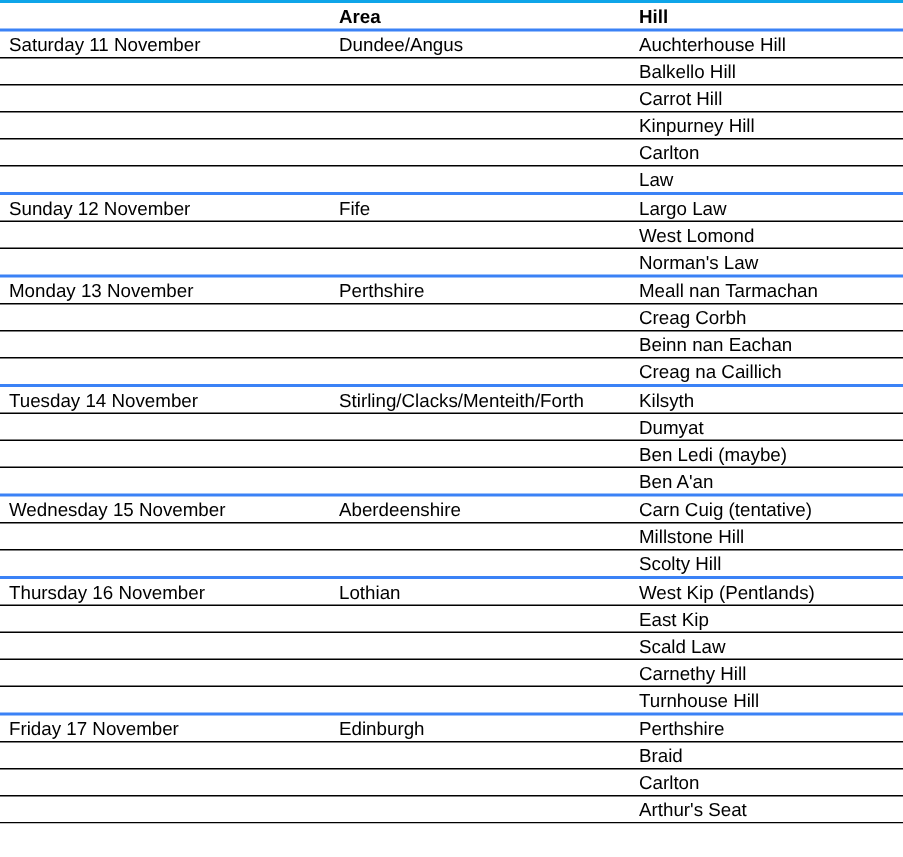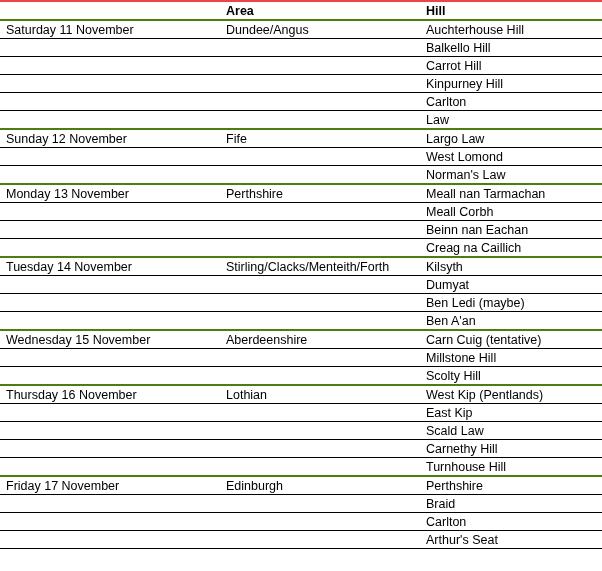--- a/index.html
+++ b/index.html
@@ -22,25 +22,25 @@
   td, th {
     text-align: left;
     vertical-align: middle;
     padding: 0 6px;
     height: 17px;
     border-bottom: 1px solid #000;
     overflow: hidden;
     white-space: nowrap;
   }
   tr.section td {
-    border-top: 2px solid #4d7c0f;
+    border-top: 2px solid #3b82f6;
   }
   th {
     font-weight: bold;
-    border-top: 2px solid #ef4444;
+    border-top: 2px solid #0ea5e9;
   }
 </style>
 </head>
 <body>
 
 <table>
   <colgroup>
     <col class="date-col">
       <col class="area-col">
       <col class="hill-col">
@@ -99,21 +99,21 @@
         <td>Norman's Law</td>
       </tr>
       <tr class="section">
         <td>Monday 13 November</td>
         <td>Perthshire</td>
         <td>Meall nan Tarmachan</td>
       </tr>
       <tr>
         <td></td>
         <td></td>
-        <td>Meall Corbh</td>
+        <td>Creag Corbh</td>
       </tr>
       <tr>
         <td></td>
         <td></td>
         <td>Beinn nan Eachan</td>
       </tr>
       <tr>
         <td></td>
         <td></td>
         <td>Creag na Caillich</td>

